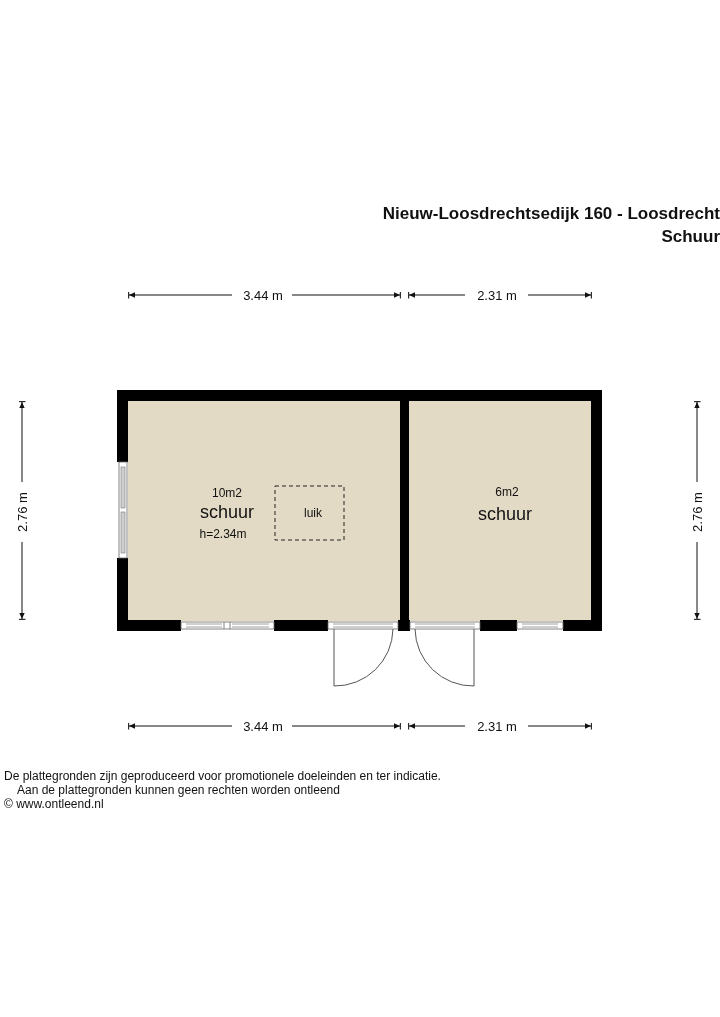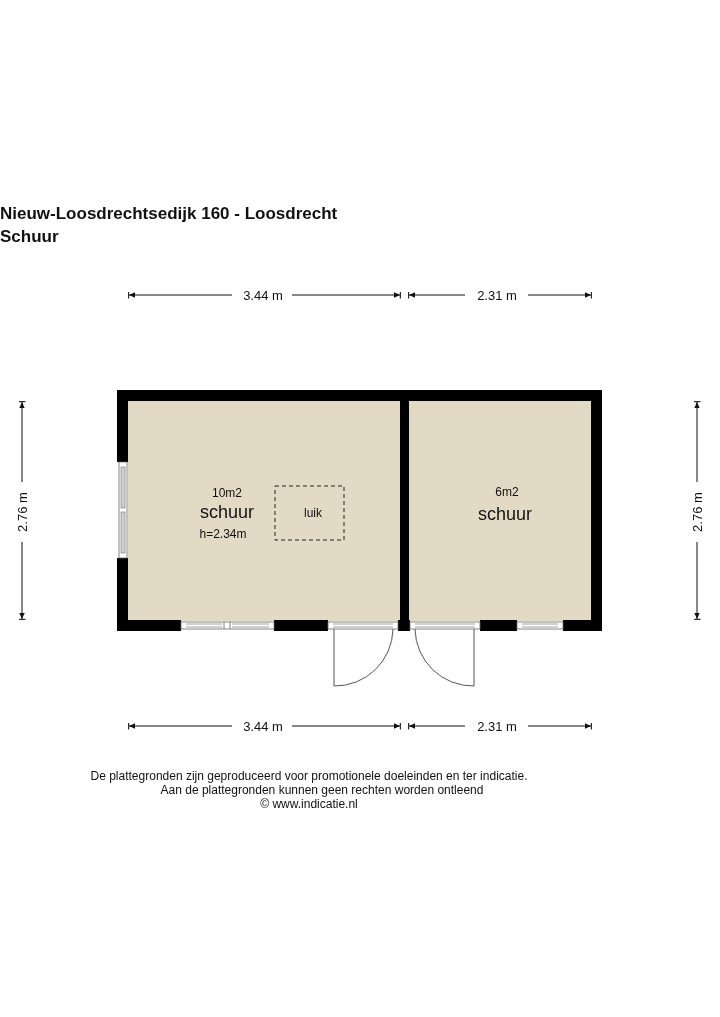--- a/index.html
+++ b/index.html
@@ -1,22 +1,22 @@
 <!DOCTYPE html>
 <html><head>
 <meta charset="utf-8">
 <style>
   html, body { margin: 0; padding: 0; background: #ffffff; }
   body { width: 720px; height: 1017px; position: relative; overflow: hidden; font-family: "Liberation Sans", sans-serif; color: #111; }
-  .title { position: absolute; left: 0; width: 720px; text-align: left; font-weight: bold; font-size: 17px; }
+  .title { position: absolute; left: 0; width: 720px; text-align: right; font-weight: bold; font-size: 17px; }
   .plan { position: absolute; left: 0; top: 0; }
   .dim-label { font-family: "Liberation Sans", sans-serif; font-size: 13px; fill: #111; }
   .room-small { font-family: "Liberation Sans", sans-serif; font-size: 12px; fill: #111; }
   .room-big { font-family: "Liberation Sans", sans-serif; font-size: 18px; fill: #111; }
-  .footer { position: absolute; left: 13px; width: 592px; text-align: center; font-size: 12px; line-height: 14px; color: #111; }
+  .footer { position: absolute; left: 4px; width: 592px; font-size: 12px; line-height: 14px; color: #111; }
 </style>
 </head>
 <body>
 
 <div class="title" style="top:204px;">Nieuw-Loosdrechtsedijk 160 - Loosdrecht</div>
 <div class="title" style="top:227px;">Schuur</div>
 
 <svg class="plan" width="720" height="1017" viewBox="0 0 720 1017">
   <defs>
     <marker id="arr" viewBox="0 0 10 10" refX="9" refY="5" markerWidth="7" markerHeight="7" orient="auto-start-reverse">
@@ -128,13 +128,13 @@
   </g>
   <g>
     <line x1="409" y1="726" x2="465" y2="726" stroke="#111" stroke-width="1" marker-start="url(#arr)"></line>
     <line x1="528" y1="726" x2="591" y2="726" stroke="#111" stroke-width="1" marker-end="url(#arr)"></line>
     <text class="dim-label" x="497" y="731" text-anchor="middle">2.31 m</text>
   </g>
 </svg>
 
 <div class="footer" style="top:769px;">De plattegronden zijn geproduceerd voor promotionele doeleinden en ter indicatie.</div>
 <div class="footer" style="top:783px;padding-left:13px;">Aan de plattegronden kunnen geen rechten worden ontleend</div>
-<div class="footer" style="top:797px;">© www.indicatie.nl</div>
+<div class="footer" style="top:797px;">© www.ontleend.nl</div>
 
 </body></html>

